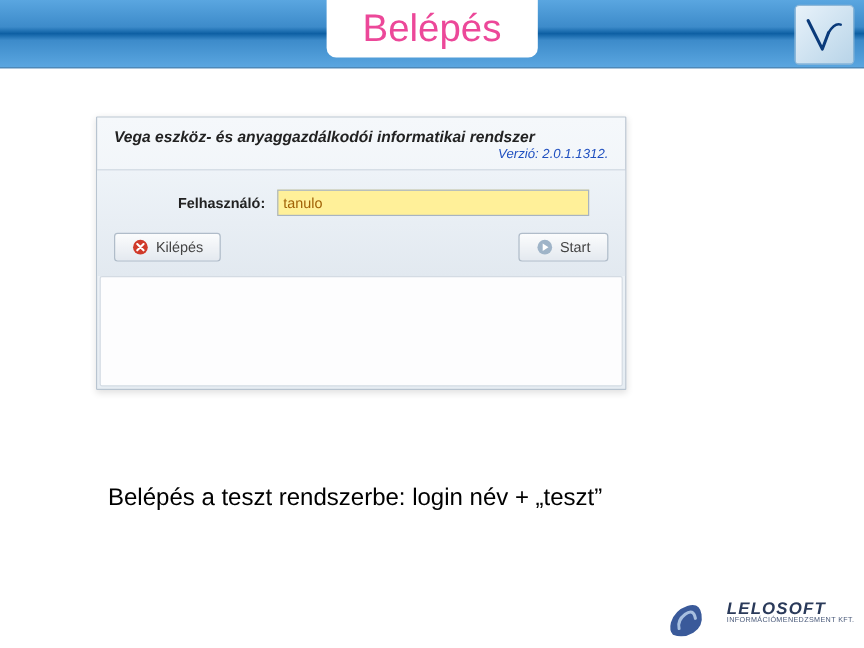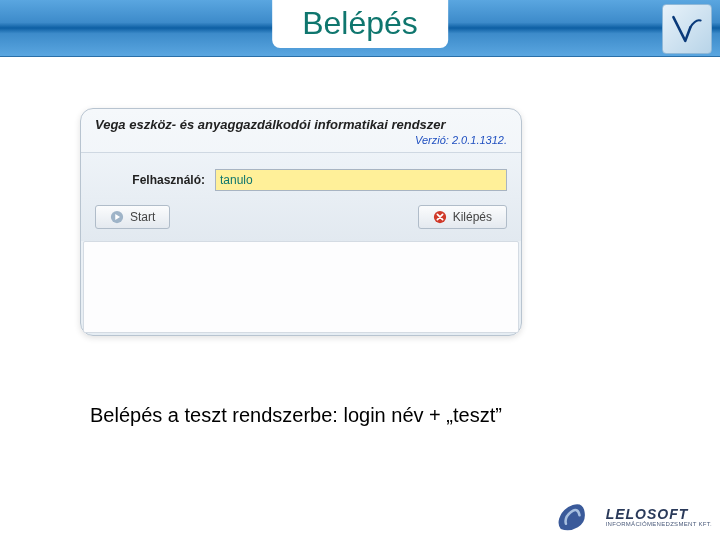--- a/index.html
+++ b/index.html
@@ -1,33 +1,33 @@
 <!DOCTYPE html>
 <html><head>
 <meta charset="utf-8">
 <style>
   html,body{margin:0;padding:0;width:720px;height:540px;font-family:Arial,Helvetica,sans-serif;background:#fff;overflow:hidden}
   .header-bar{position:relative;height:56px;background:linear-gradient(to bottom,#5aa6e0 0%,#3d8bca 40%,#0d5fa3 50%,#3d8bca 60%,#5aa6e0 100%);border-bottom:1px solid #2a6fa8}
-  .title-badge{position:absolute;left:50%;transform:translateX(-50%);top:0;background:#fff;padding:4px 30px 6px 30px;border-radius:0 0 8px 8px;font-size:32px;color:#0f766e;line-height:1.2}
+  .title-badge{position:absolute;left:50%;transform:translateX(-50%);top:0;background:#fff;padding:4px 30px 6px 30px;border-radius:0 0 8px 8px;font-size:32px;color:#ec4899;line-height:1.2}
   .logo-top{position:absolute;right:8px;top:4px;width:48px;height:48px;background:linear-gradient(135deg,#e8f2fa,#b8d4e8);border:1px solid #8fb8d8;border-radius:4px;display:flex;align-items:center;justify-content:center}
   .logo-top svg{width:34px;height:34px}
-  .dialog{position:absolute;left:80px;top:108px;width:440px;border:1px solid #b8c4d0;border-radius:13px;background:linear-gradient(to bottom,#f5f8fb,#e6edf3);box-shadow:0 2px 6px rgba(0,0,0,.12)}
+  .dialog{position:absolute;left:80px;top:97px;width:440px;border:1px solid #b8c4d0;border-radius:1px;background:linear-gradient(to bottom,#f5f8fb,#e6edf3);box-shadow:0 2px 6px rgba(0,0,0,.12)}
   .dialog-header{padding:8px 14px 2px 14px;font-size:13px;font-weight:bold;font-style:italic;color:#222}
   .dialog-version{text-align:right;padding:0 14px 6px 0;font-size:11px;font-weight:normal;font-style:italic;color:#2050c0}
   .dialog-body{border-top:1px solid #cfd8e2;background:linear-gradient(to bottom,#eef3f8,#e2e9f0);padding:10px 14px 12px 14px}
-  .form-row{display:flex;align-items:center;margin:6px 0}
+  .form-row{display:flex;align-items:center;margin:6px 16px}
   .form-label{width:110px;text-align:right;font-size:12px;font-weight:bold;color:#222;padding-right:10px}
-  .form-input{flex:1;height:20px;border:1px solid #a8b4c2;background:#fff;font-size:12px;padding:0 4px;color:#0f766e}
+  .form-input{flex:1;height:20px;border:1px solid #a8b4c2;background:#fff;font-size:12px;padding:0 4px;color:#a16207}
   .form-input.hi{background:#fff099}
   .button-row{display:flex;justify-content:space-between;margin-top:14px}
   .btn{display:inline-flex;align-items:center;gap:6px;height:24px;padding:0 14px;font-size:12px;color:#444;background:linear-gradient(to bottom,#fbfcfd,#e4e9ef);border:1px solid #b0bcc9;border-radius:3px;cursor:pointer}
   .btn svg{width:14px;height:14px}
   .dialog-log{border-top:1px solid #cfd8e2;background:#fdfdfe;height:90px;margin:0 2px 2px 2px;border:1px solid #d4dbe3;border-radius:2px}
   .caption{position:absolute;left:90px;top:404px;font-size:20px;color:#000}
-  .footer-logo{position:absolute;right:8px;bottom:6px;display:flex;align-items:center;gap:18px}
+  .footer-logo{position:absolute;right:8px;bottom:6px;display:flex;gap:18px}
   .footer-logo .mark{width:34px;height:34px}
   .footer-logo .txt{display:flex;flex-direction:column;line-height:1}
   .footer-logo .name{font-size:14px;font-weight:bold;letter-spacing:1px;color:#2a3a5a;font-style:italic}
   .footer-logo .tag{font-size:6px;color:#4a5a7a;letter-spacing:.3px}
 </style>
 </head>
 <body>
 
 <div class="header-bar">
   <div class="title-badge">Belépés</div>
@@ -43,31 +43,31 @@
   <div class="dialog-header">Vega eszköz- és anyaggazdálkodói informatikai rendszer</div>
   <div class="dialog-version">Verzió: 2.0.1.1312.</div>
   <div class="dialog-body">
     <div class="form-row">
       <div class="form-label">Felhasználó:</div>
       <input class="form-input hi" value="tanulo" style="">
     </div>
     <div class="button-row">
       <button class="btn">
         <svg viewBox="0 0 16 16">
+            <circle cx="8" cy="8" r="7" fill="#d03a2a"></circle>
+            <path d="M5 5 L11 11 M11 5 L5 11" stroke="#fff" stroke-width="2" stroke-linecap="round"></path>
+          </svg>
+        <span>Kilépés</span>
+      </button>
+      <button class="btn">
+        <svg viewBox="0 0 16 16">
             <circle cx="8" cy="8" r="7" fill="#9fb4c8"></circle>
             <path d="M6 4.5 L11.5 8 L6 11.5 Z" fill="#fff"></path>
           </svg>
         <span>Start</span>
-      </button>
-      <button class="btn">
-        <svg viewBox="0 0 16 16">
-            <circle cx="8" cy="8" r="7" fill="#d03a2a"></circle>
-            <path d="M5 5 L11 11 M11 5 L5 11" stroke="#fff" stroke-width="2" stroke-linecap="round"></path>
-          </svg>
-        <span>Kilépés</span>
       </button>
     </div>
   </div>
   <div class="dialog-log"></div>
 </div>
 
 <div class="caption">Belépés a teszt rendszerbe: login név + „teszt”</div>
 
 <div class="footer-logo">
   <svg class="mark" viewBox="0 0 40 40">

